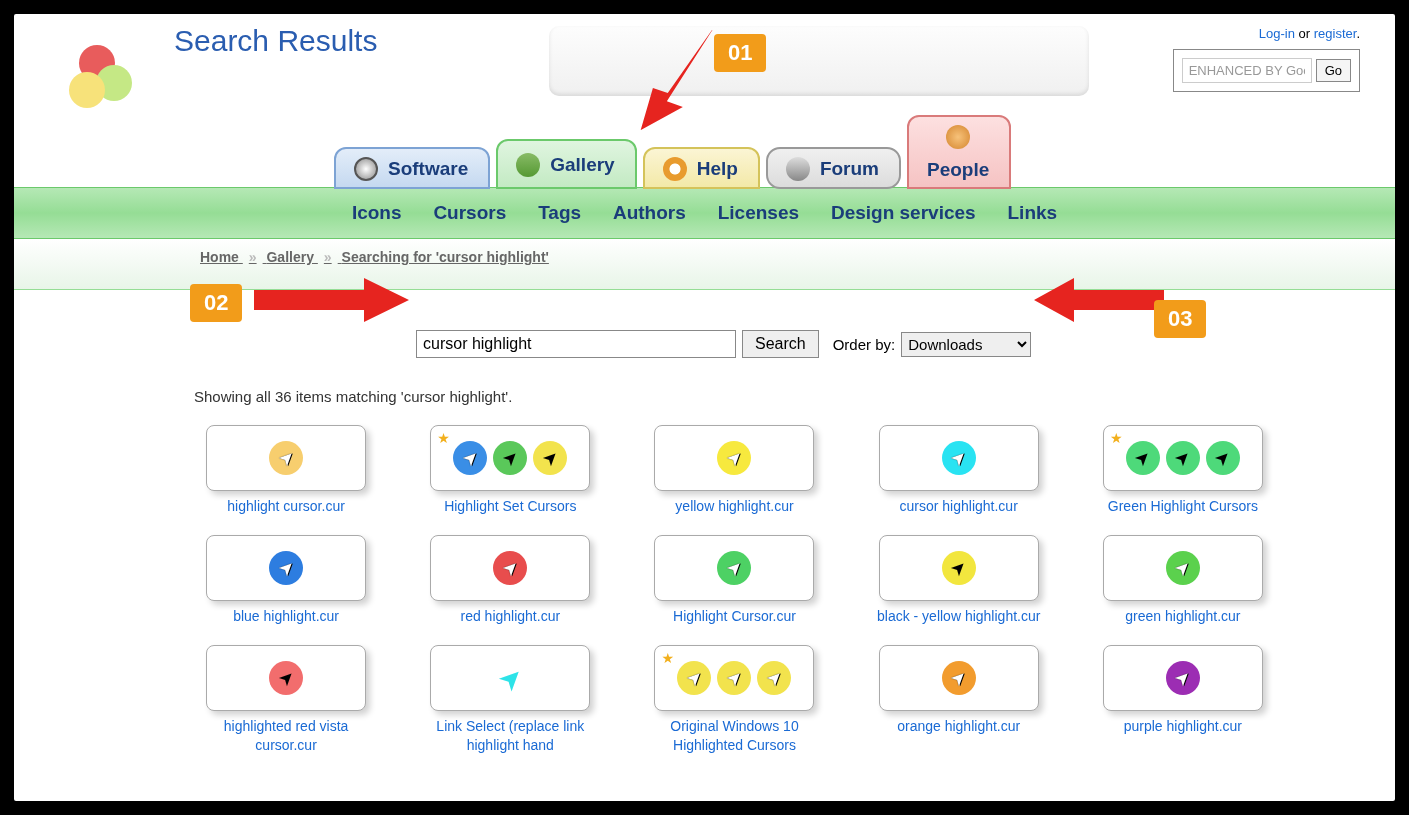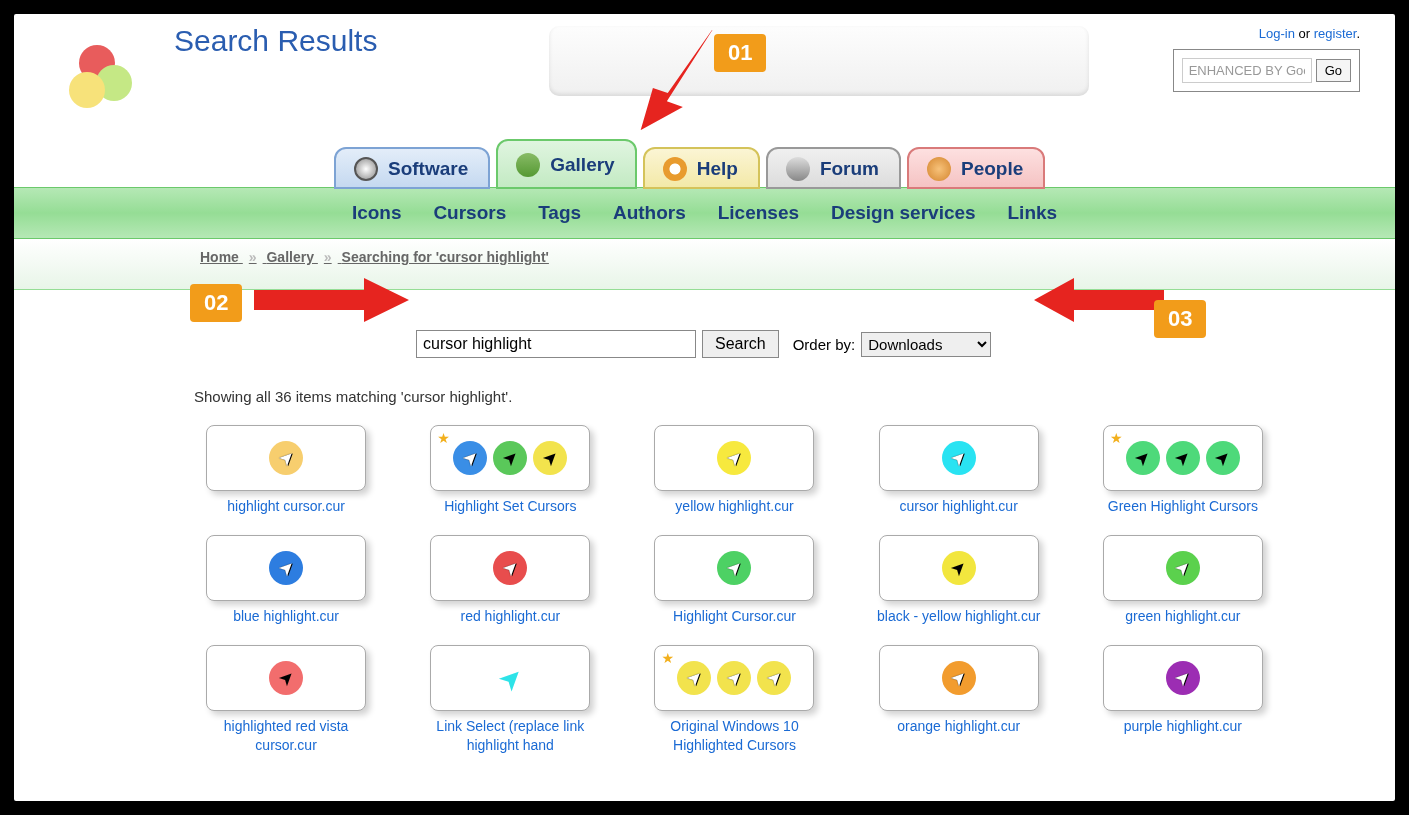--- a/index.html
+++ b/index.html
@@ -16,43 +16,43 @@
 .google-input { border: 1px solid #ccc; padding: 4px 6px; width: 130px; font-size: 13px; color: #999; font-family: Arial; }
 .google-go { border: 1px solid #888; background: #f5f5f5; padding: 3px 8px; font-size: 13px; cursor: pointer; }
 
 .ad-space { position: absolute; left: 535px; top: 12px; width: 540px; height: 70px; background: linear-gradient(to bottom, #fdfdfd, #f0f0f0); border-radius: 10px; box-shadow: inset 0 -2px 4px rgba(0,0,0,0.1); }
 
 .nav-tabs { display: flex; gap: 6px; margin-left: 300px; margin-top: 45px; align-items: flex-end; position: relative; z-index: 2; }
 .tab { display: flex; align-items: center; gap: 10px; padding: 8px 20px 6px 18px; border-radius: 12px 12px 0 0; border: 2px solid; font-weight: bold; font-size: 19px; color: #1a3d7a; cursor: pointer; }
 .tab-software { background: linear-gradient(#e3edf9,#c5d9f0); border-color: #7da3d4; }
 .tab-gallery { background: linear-gradient(#e0f5e0,#c3eac3); border-color: #6bc96b; padding-top: 12px; padding-bottom: 10px; }
 .tab-help { background: linear-gradient(#fbf5d4,#f3e9a8); border-color: #d4c35a; margin-top: 44px; }
-.tab-forum { background: linear-gradient(#f0f0f0,#dcdcdc); border-color: #999; }
-.tab-people { background: linear-gradient(#fde0e0,#f5c3c3); border-color: #d97a7a; }
+.tab-forum { background: linear-gradient(#f0f0f0,#dcdcdc); border-color: #999; border-radius: 14px; }
+.tab-people { background: linear-gradient(#fde0e0,#f5c3c3); border-color: #d97a7a; flex-direction: column; }
 .tab-icon { width: 24px; height: 24px; display: inline-block; border-radius: 50%; }
 
 .green-bar { background: linear-gradient(to bottom, #b5e8b5, #95dd95 50%, #b5e8b5); border-top: 1px solid #6bc96b; border-bottom: 1px solid #6bc96b; padding: 14px 0; text-align: center; position: relative; margin-top: -2px; }
 .subnav a { color: #1a3d7a; font-weight: bold; font-size: 19px; text-decoration: none; margin: 0 14px; }
 
 .breadcrumb-bar { background: linear-gradient(to bottom, #fff, #e8f5e8); padding: 10px 0 24px 186px; border-bottom: 1px solid #95dd95; color: #666; font-weight: bold; text-decoration: underline; }
 .breadcrumb-bar a { color: #666; text-decoration: none; }
 .bc-sep { color: #bbb; margin: 0 6px; }
 
 .content { padding: 40px 120px 20px 180px; position: relative; }
 
 .marker { position: absolute; background: #f29c1a; color: #fff; font-weight: bold; font-size: 22px; padding: 6px 14px; border-radius: 4px; z-index: 10; }
 .marker-01 { left: 700px; top: 20px; }
 .marker-02 { left: 176px; top: 270px; }
 .marker-03 { left: 1140px; top: 270px; margin-top: 16px; }
 
 .arrow { position: absolute; z-index: 9; }
 .arrow svg { display: block; }
 
 .search-row { display: flex; align-items: center; gap: 6px; margin-left: 222px; margin-bottom: 30px; }
-.search-input { width: 280px; padding: 4px 6px; font-size: 16px; border: 1px solid #888; }
+.search-input { width: 320px; padding: 4px 6px; font-size: 16px; border: 1px solid #888; }
 .search-btn { padding: 4px 12px; font-size: 16px; border: 1px solid #888; background: #efefef; cursor: pointer; }
 .orderby-label { margin-left: 8px; font-size: 15px; }
 .orderby-select { font-size: 15px; padding: 2px; border: 1px solid #888; width: 130px; }
 
 .results-count { font-size: 15px; color: #333; margin-bottom: 20px; }
 
 .grid { display: grid; grid-template-columns: repeat(5, 1fr); gap: 20px 40px; }
 .card { text-align: center; }
 .thumb { width: 160px; height: 66px; margin: 0 auto; border: 1px solid #aaa; border-radius: 8px; background: #fff; position: relative; box-shadow: 4px 4px 6px rgba(0,0,0,0.18); display: flex; align-items: center; justify-content: center; gap: 6px; }
 .star { position: absolute; left: 6px; top: 4px; color: #f2b01e; font-size: 14px; }

